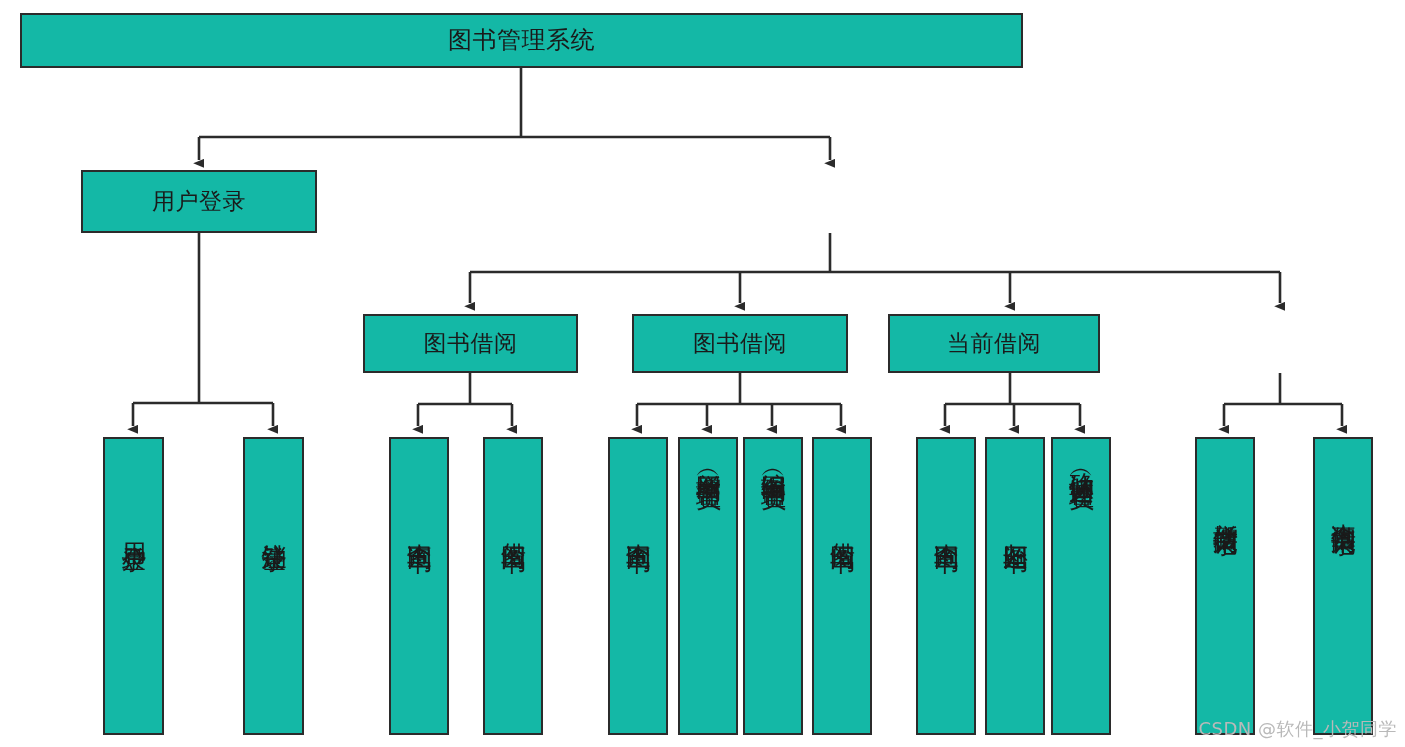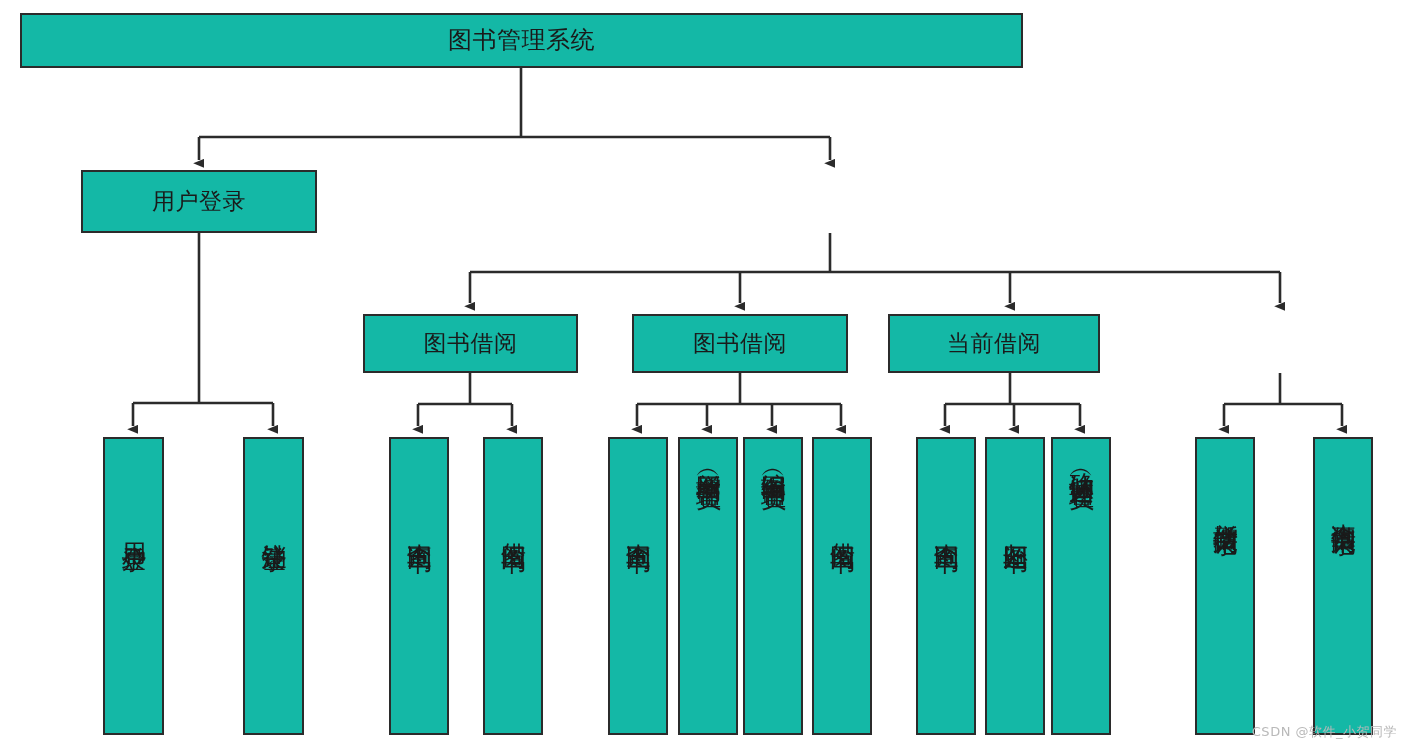--- a/index.html
+++ b/index.html
@@ -70,21 +70,21 @@
   .node.v.tall .node-label {
     margin-top: 8px;
   }
   .node.v.med .node-label {
     margin-top: 58px;
   }
   .watermark {
     position: absolute;
     right: 8px;
     bottom: 6px;
-    font-size: 13px;
+    font-size: 18px;
     color: #b9b9b9;
     letter-spacing: 0.5px;
     z-index: 5;
     white-space: nowrap;
   }
 </style>
 </head>
 <body>
 
 <div id="canvas">

